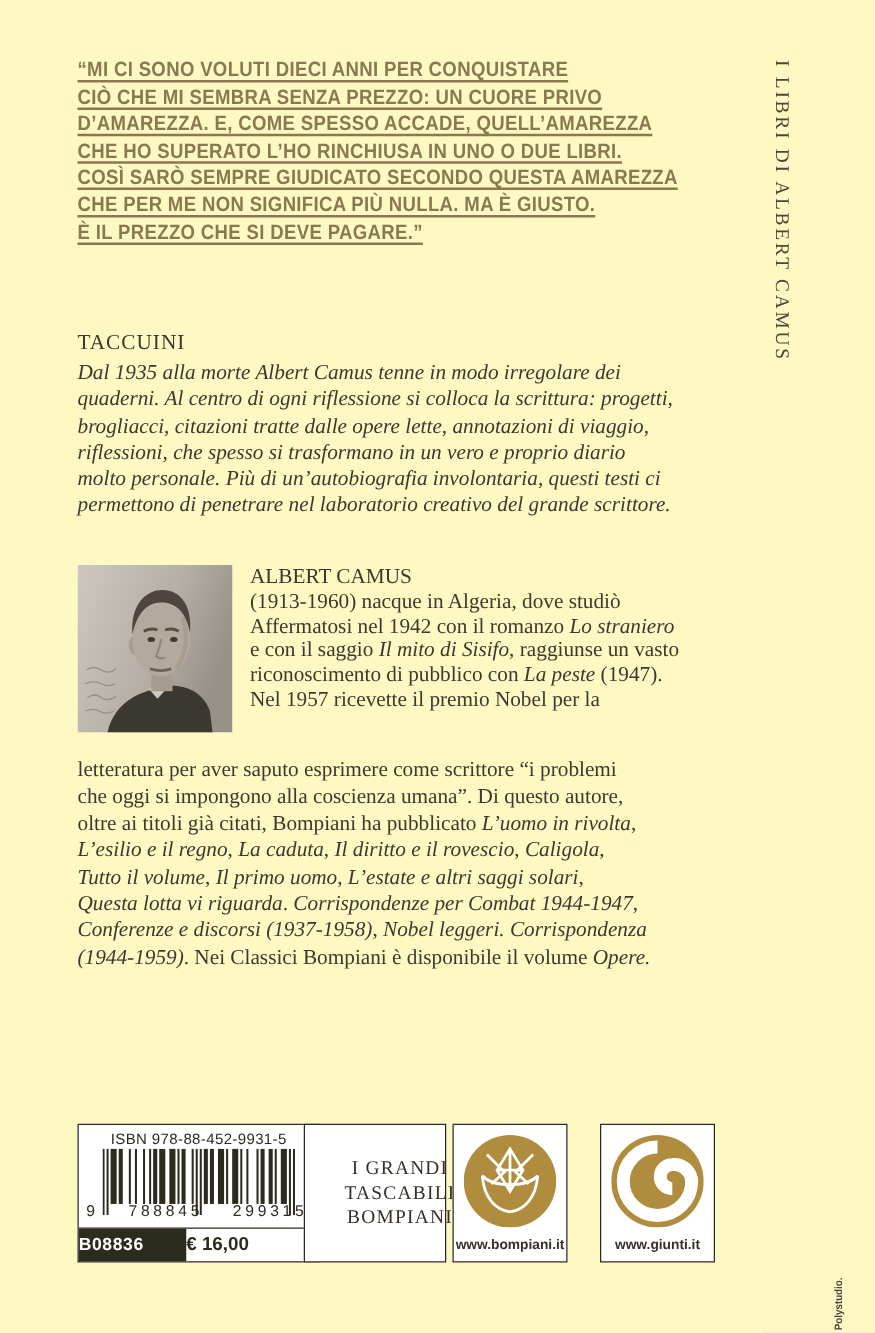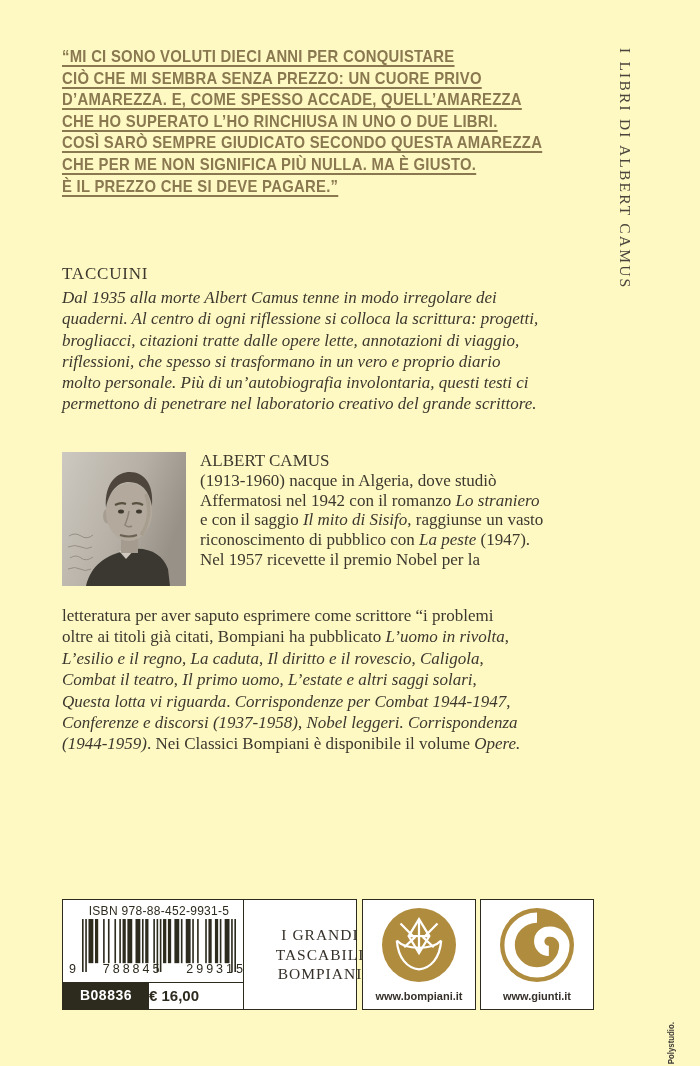--- a/index.html
+++ b/index.html
@@ -38,33 +38,33 @@
   .barcode-box{left:62px;width:194px;}
   .isbn{margin-top:4px;text-align:center;font-family:"Liberation Sans",sans-serif;
         font-size:12px;letter-spacing:.3px;color:#2d2a1e;white-space:nowrap;}
   .bars{display:block;margin:1px auto 0;width:154px;height:53px;}
   .bars rect{fill:#2d2a1e;}
   .digits{display:flex;justify-content:space-between;margin:-10px 9px 0 6px;
           font-family:"Liberation Sans",sans-serif;font-size:12.5px;color:#2d2a1e;}
   .digits span{letter-spacing:3px;background:transparent;}
   .pricerow{position:absolute;left:0;right:0;bottom:0;height:26px;display:flex;
             border-top:1.5px solid #2d2a1e;}
-  .code{width:86px;background:#2d2a1e;color:#fff;text-align:center;
+  .code{width:86px;background:#2d2a1e;color:#fff;text-align:left;
         font-family:"Liberation Sans",sans-serif;font-weight:bold;
         font-size:14px;line-height:25px;letter-spacing:.5px;}
   .price{flex:1;text-align:left;color:#2d2a1e;
          font-family:"Liberation Sans",sans-serif;font-weight:bold;
          font-size:15px;line-height:25px;}
 
   .imprint-box{left:243px;width:114px;display:flex;align-items:center;justify-content:center;}
   .imprint{text-align:center;font-size:15.5px;line-height:19.5px;
            letter-spacing:1px;color:#35302a;}
   .imprint .tline{white-space:nowrap;margin-left:40px;}
 
-  .logo-box{width:114px;}
+  .logo-box{width:92px;}
   .logo-bompiani{left:362px;}
   .logo-giunti{left:480px;}
   .logo-circle{display:block;margin:8px auto 0;width:74px;height:74px;}
   .url{position:absolute;left:0;right:0;bottom:7px;text-align:center;
        font-family:"Liberation Sans",sans-serif;font-weight:bold;
        font-size:11px;color:#35302a;}
 
   
   .credit{position:absolute;right:24px;bottom:44px;white-space:nowrap;
           font-family:"Liberation Sans",sans-serif;font-weight:bold;font-size:8.5px;
@@ -130,23 +130,24 @@
   <div class="bio-a">
       <div class="tline"><span>ALBERT CAMUS</span></div>
       <div class="tline"><span>(1913-1960) nacque in Algeria, dove studiò</span></div>
       <div class="tline"><span>Affermatosi nel 1942 con il romanzo </span><span class="it">Lo straniero</span></div>
       <div class="tline"><span>e con il saggio </span><span class="it">Il mito di Sisifo</span><span>, raggiunse un vasto</span></div>
       <div class="tline"><span>riconoscimento di pubblico con </span><span class="it">La peste</span><span> (1947).</span></div>
       <div class="tline"><span>Nel 1957 ricevette il premio Nobel per la</span></div>
     </div>
   <div class="bio-b">
       <div class="tline"><span>letteratura per aver saputo esprimere come scrittore “i problemi</span></div>
+      <div class="tline"><span>che oggi si impongono alla coscienza umana”. Di questo autore,</span></div>
       <div class="tline"><span>oltre ai titoli già citati, Bompiani ha pubblicato </span><span class="it">L’uomo in rivolta</span><span>,</span></div>
       <div class="tline"><span class="it">L’esilio e il regno</span><span>, </span><span class="it">La caduta</span><span>, </span><span class="it">Il diritto e il rovescio</span><span>, </span><span class="it">Caligola</span><span>,</span></div>
-      <div class="tline"><span class="it">Combat il teatro</span><span>, </span><span class="it">Il primo uomo</span><span>, </span><span class="it">L’estate e altri saggi solari</span><span>,</span></div>
+      <div class="tline"><span class="it">Tutto il volume</span><span>, </span><span class="it">Il primo uomo</span><span>, </span><span class="it">L’estate e altri saggi solari</span><span>,</span></div>
       <div class="tline"><span class="it">Questa lotta vi riguarda</span><span>. </span><span class="it">Corrispondenze per Combat 1944-1947</span><span>,</span></div>
       <div class="tline"><span class="it">Conferenze e discorsi (1937-1958)</span><span>, </span><span class="it">Nobel leggeri. Corrispondenza</span></div>
       <div class="tline"><span class="it">(1944-1959)</span><span>. Nei Classici Bompiani è disponibile il volume </span><span class="it">Opere.</span></div>
     </div>
 
   <div class="fbox barcode-box">
     <div class="isbn">ISBN 978-88-452-9931-5</div>
     <svg class="bars" viewBox="0 0 95 33" preserveAspectRatio="none">
         <rect x="0" y="0" width="1" height="33"></rect>
         <rect x="2" y="0" width="1" height="33"></rect>

